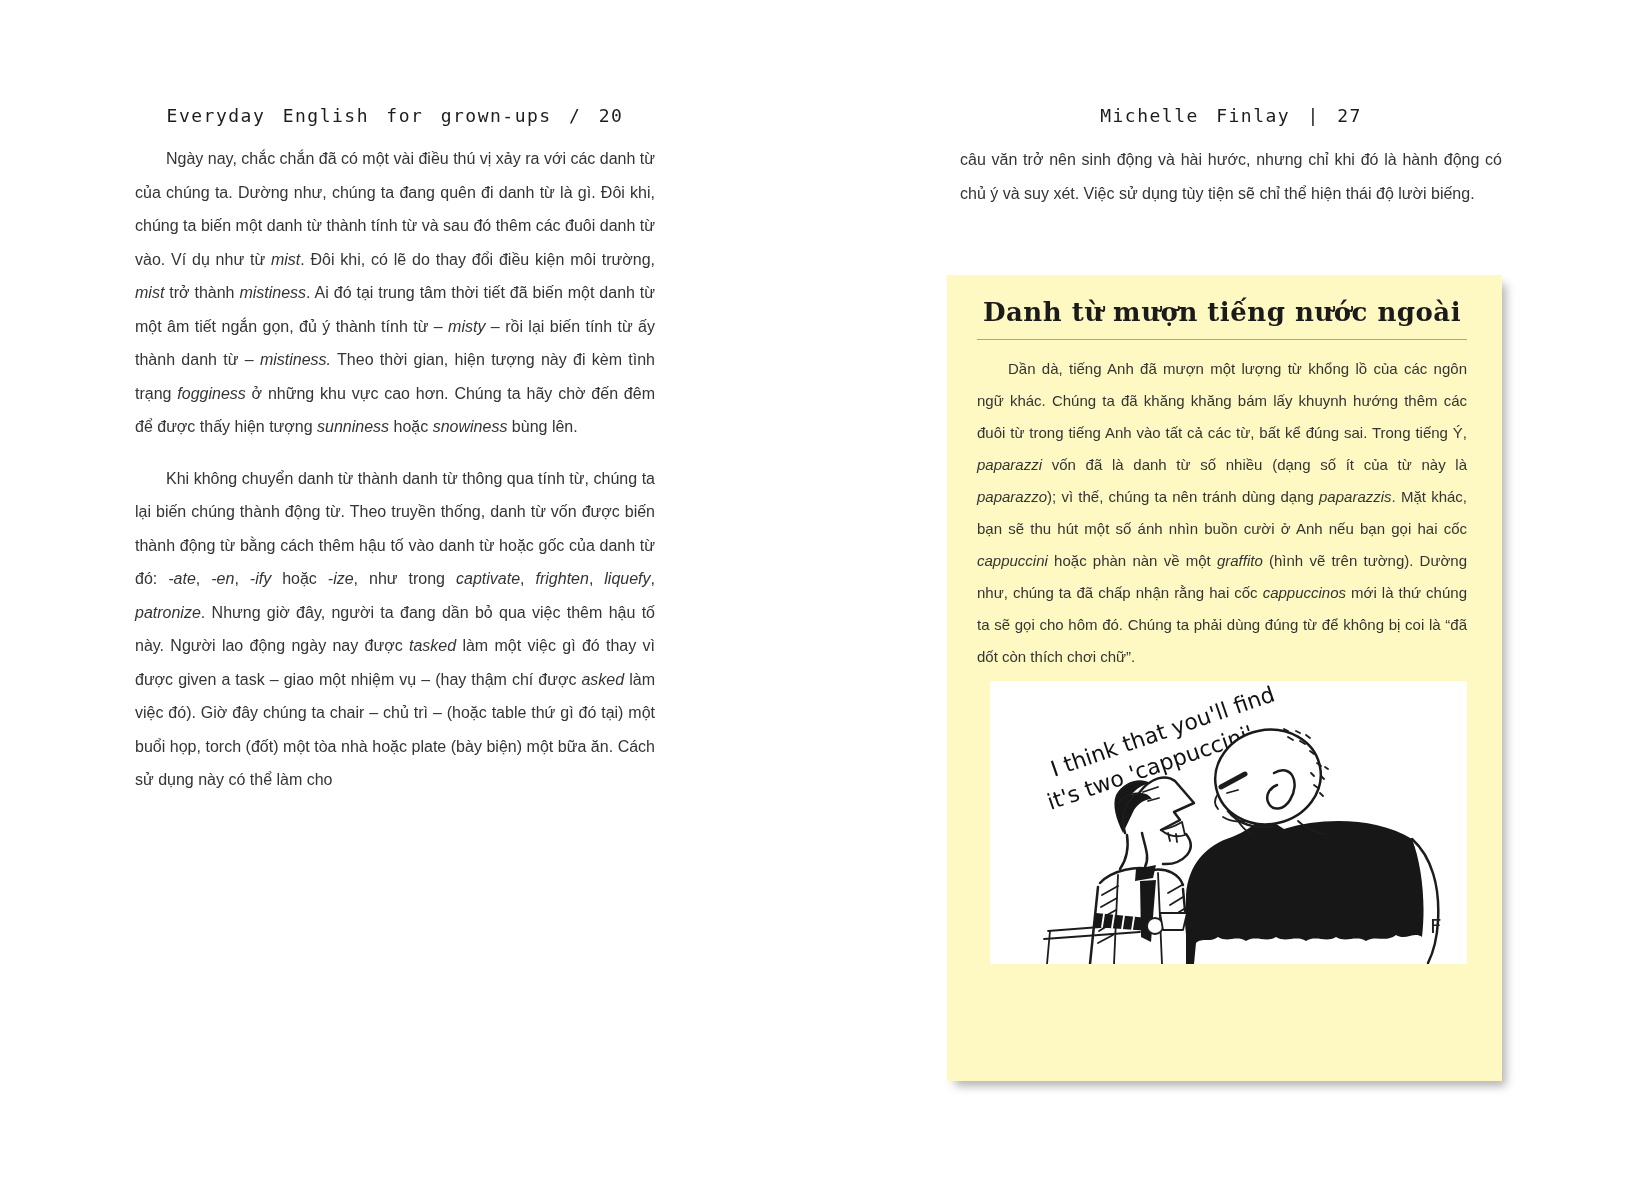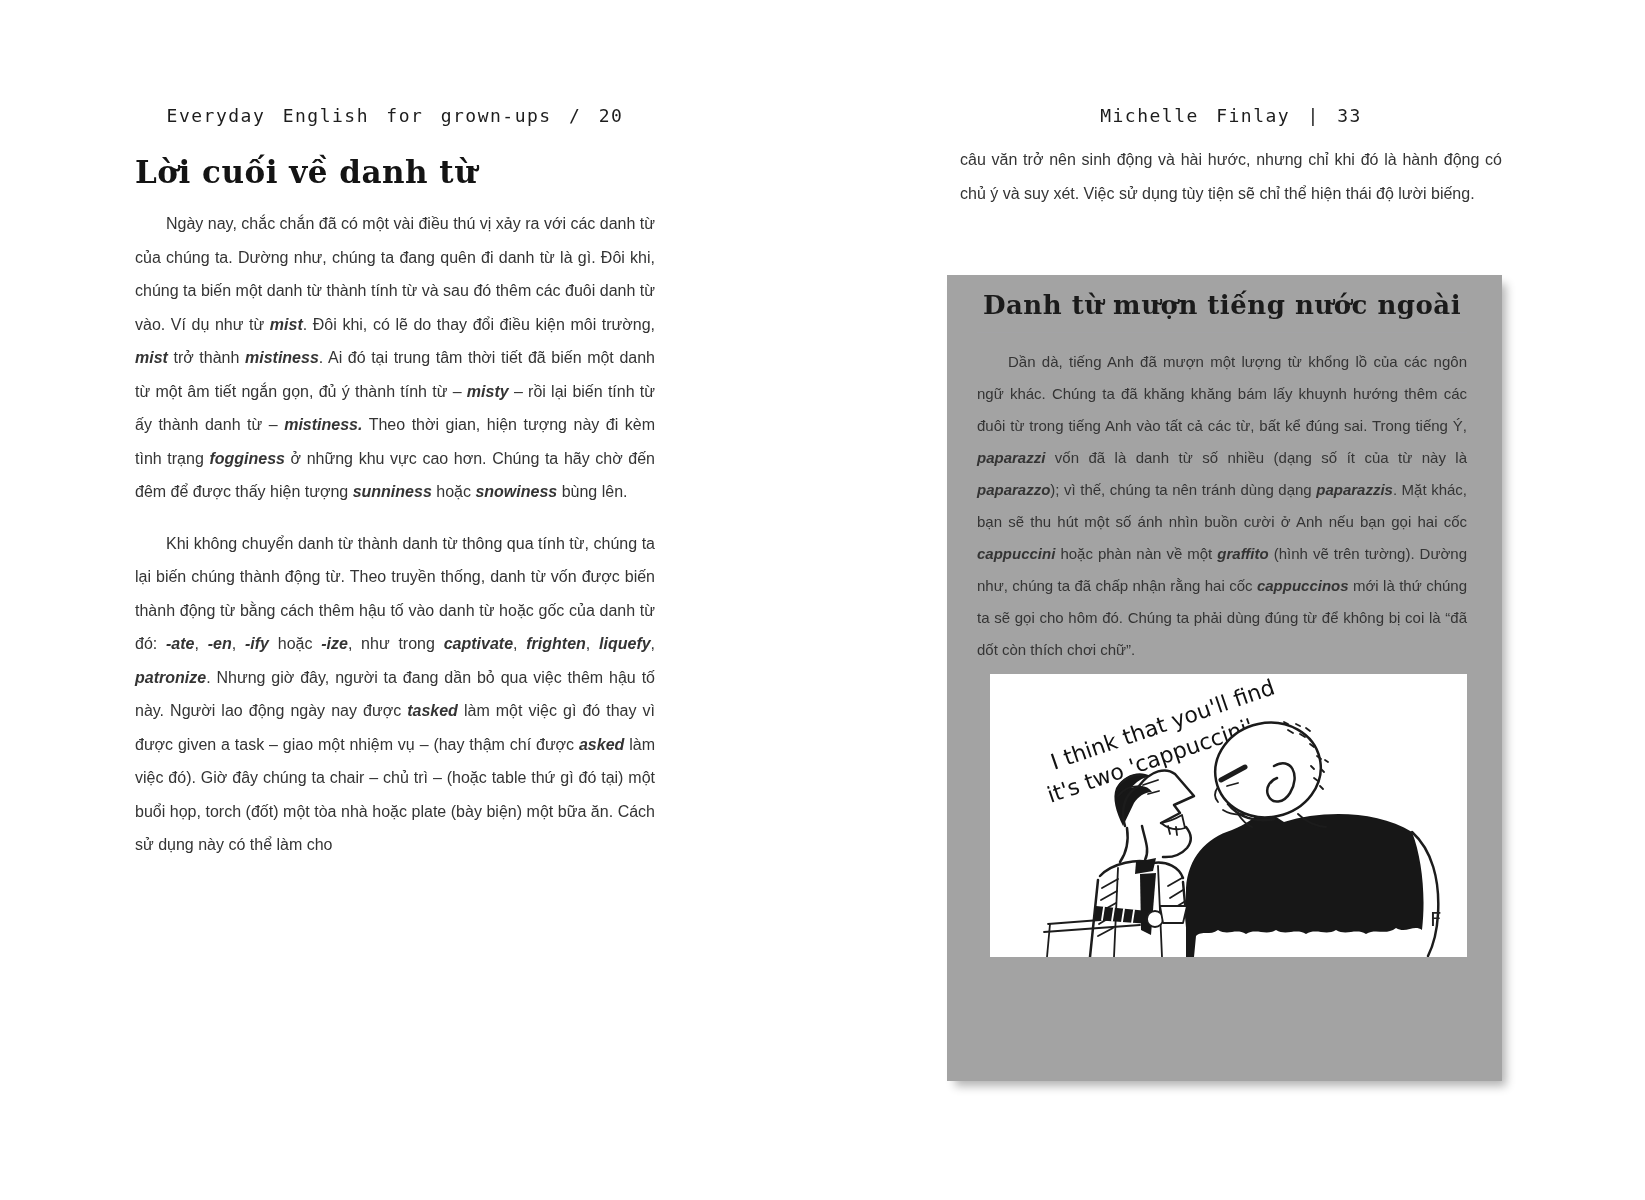--- a/index.html
+++ b/index.html
@@ -29,27 +29,27 @@
   }
   .body{
     margin:0;
     font-size:16px;line-height:33.5px;
     text-align:justify;color:#343434;
   }
   .body.indent{text-indent:31px;}
   .p-first{margin-top:16px;}
   .p-next{margin-top:18px;}
   .intro{margin-top:17px;}
-  .it{font-style:italic;font-weight:bold;}
+  .it{font-style:italic;}
 
   
   .panel{
     position:absolute;left:947px;top:266px;width:555px;height:806px;
-    box-sizing:border-box;background:#a3a3a3;
-    padding:13px 35px 0 30px;
+    box-sizing:border-box;background:#fef9c3;
+    padding:20px 35px 0 30px;
     box-shadow:6px 7px 9px -2px rgba(0,0,0,0.30);
   }
   .panel-title{
     margin:2px 0 0 0;text-align:center;
     font-family:"DejaVu Serif", serif;font-weight:700;
     font-size:26px;color:#1b1b1b;letter-spacing:.5px;
   }
   .panel-rule{
     border:none;border-top:1.5px solid #a3a3a6;margin:12px 0 13px 0;
   }
@@ -68,27 +68,26 @@
   .whitefill{fill:#ffffff;}
   .sig{font-family:"DejaVu Sans", sans-serif;font-size:20px;fill:#222;}
 </style>
 </head>
 <body>
 
 <div class="sheet">
 
   <section class="page page-left">
     <div class="running-head">Everyday English for grown-ups  /  20</div>
-    <h1 class="chapter-title">Lời cuối về danh từ</h1>
     <p class="body indent p-first"><span>Ngày nay, chắc chắn đã có một vài điều thú vị xảy ra với các danh từ của chúng ta. Dường như, chúng ta đang quên đi danh từ là gì. Đôi khi, chúng ta biến một danh từ thành tính từ và sau đó thêm các đuôi danh từ vào. Ví dụ như từ </span><span class="it">mist</span><span>. Đôi khi, có lẽ do thay đổi điều kiện môi trường, </span><span class="it">mist</span><span> trở thành </span><span class="it">mistiness</span><span>. Ai đó tại trung tâm thời tiết đã biến một danh từ một âm tiết ngắn gọn, đủ ý thành tính từ – </span><span class="it">misty</span><span> – rồi lại biến tính từ ấy thành danh từ – </span><span class="it">mistiness.</span><span> Theo thời gian, hiện tượng này đi kèm tình trạng </span><span class="it">fogginess</span><span> ở những khu vực cao hơn. Chúng ta hãy chờ đến đêm để được thấy hiện tượng </span><span class="it">sunniness</span><span> hoặc </span><span class="it">snowiness</span><span> bùng lên.</span></p>
     <p class="body indent p-next"><span>Khi không chuyển danh từ thành danh từ thông qua tính từ, chúng ta lại biến chúng thành động từ. Theo truyền thống, danh từ vốn được biến thành động từ bằng cách thêm hậu tố vào danh từ hoặc gốc của danh từ đó: </span><span class="it">-ate</span><span>, </span><span class="it">-en</span><span>, </span><span class="it">-ify</span><span> hoặc </span><span class="it">-ize</span><span>, như trong </span><span class="it">captivate</span><span>, </span><span class="it">frighten</span><span>, </span><span class="it">liquefy</span><span>, </span><span class="it">patronize</span><span>. Nhưng giờ đây, người ta đang dần bỏ qua việc thêm hậu tố này. Người lao động ngày nay được </span><span class="it">tasked</span><span> làm một việc gì đó thay vì được given a task – giao một nhiệm vụ – (hay thậm chí được </span><span class="it">asked</span><span> làm việc đó). Giờ đây chúng ta chair – chủ trì – (hoặc table thứ gì đó tại) một buổi họp, torch (đốt) một tòa nhà hoặc plate (bày biện) một bữa ăn. Cách sử dụng này có thể làm cho</span></p>
   </section>
 
   <section class="page page-right">
-    <div class="running-head">Michelle Finlay | 33</div>
+    <div class="running-head">Michelle Finlay | 27</div>
     <p class="body intro"><span>câu văn trở nên sinh động và hài hước, nhưng chỉ khi đó là hành động có chủ ý và suy xét. Việc sử dụng tùy tiện sẽ chỉ thể hiện thái độ lười biếng.</span></p>
   </section>
 
   <aside class="panel">
     <h2 class="panel-title">Danh từ mượn tiếng nước ngoài</h2>
     <hr class="panel-rule">
     <p class="body panel-body indent"><span>Dần dà, tiếng Anh đã mượn một lượng từ khổng lồ của các ngôn ngữ khác. Chúng ta đã khăng khăng bám lấy khuynh hướng thêm các đuôi từ trong tiếng Anh vào tất cả các từ, bất kể đúng sai. Trong tiếng Ý, </span><span class="it">paparazzi</span><span> vốn đã là danh từ số nhiều (dạng số ít của từ này là </span><span class="it">paparazzo</span><span>); vì thế, chúng ta nên tránh dùng dạng </span><span class="it">paparazzis</span><span>. Mặt khác, bạn sẽ thu hút một số ánh nhìn buồn cười ở Anh nếu bạn gọi hai cốc </span><span class="it">cappuccini</span><span> hoặc phàn nàn về một </span><span class="it">graffito</span><span> (hình vẽ trên tường). Dường như, chúng ta đã chấp nhận rằng hai cốc </span><span class="it">cappuccinos</span><span> mới là thứ chúng ta sẽ gọi cho hôm đó. Chúng ta phải dùng đúng từ để không bị coi là “đã dốt còn thích chơi chữ”.</span></p>
 
     <figure class="cartoon">
       <svg viewBox="0 0 477 283" xmlns="http://www.w3.org/2000/svg">

